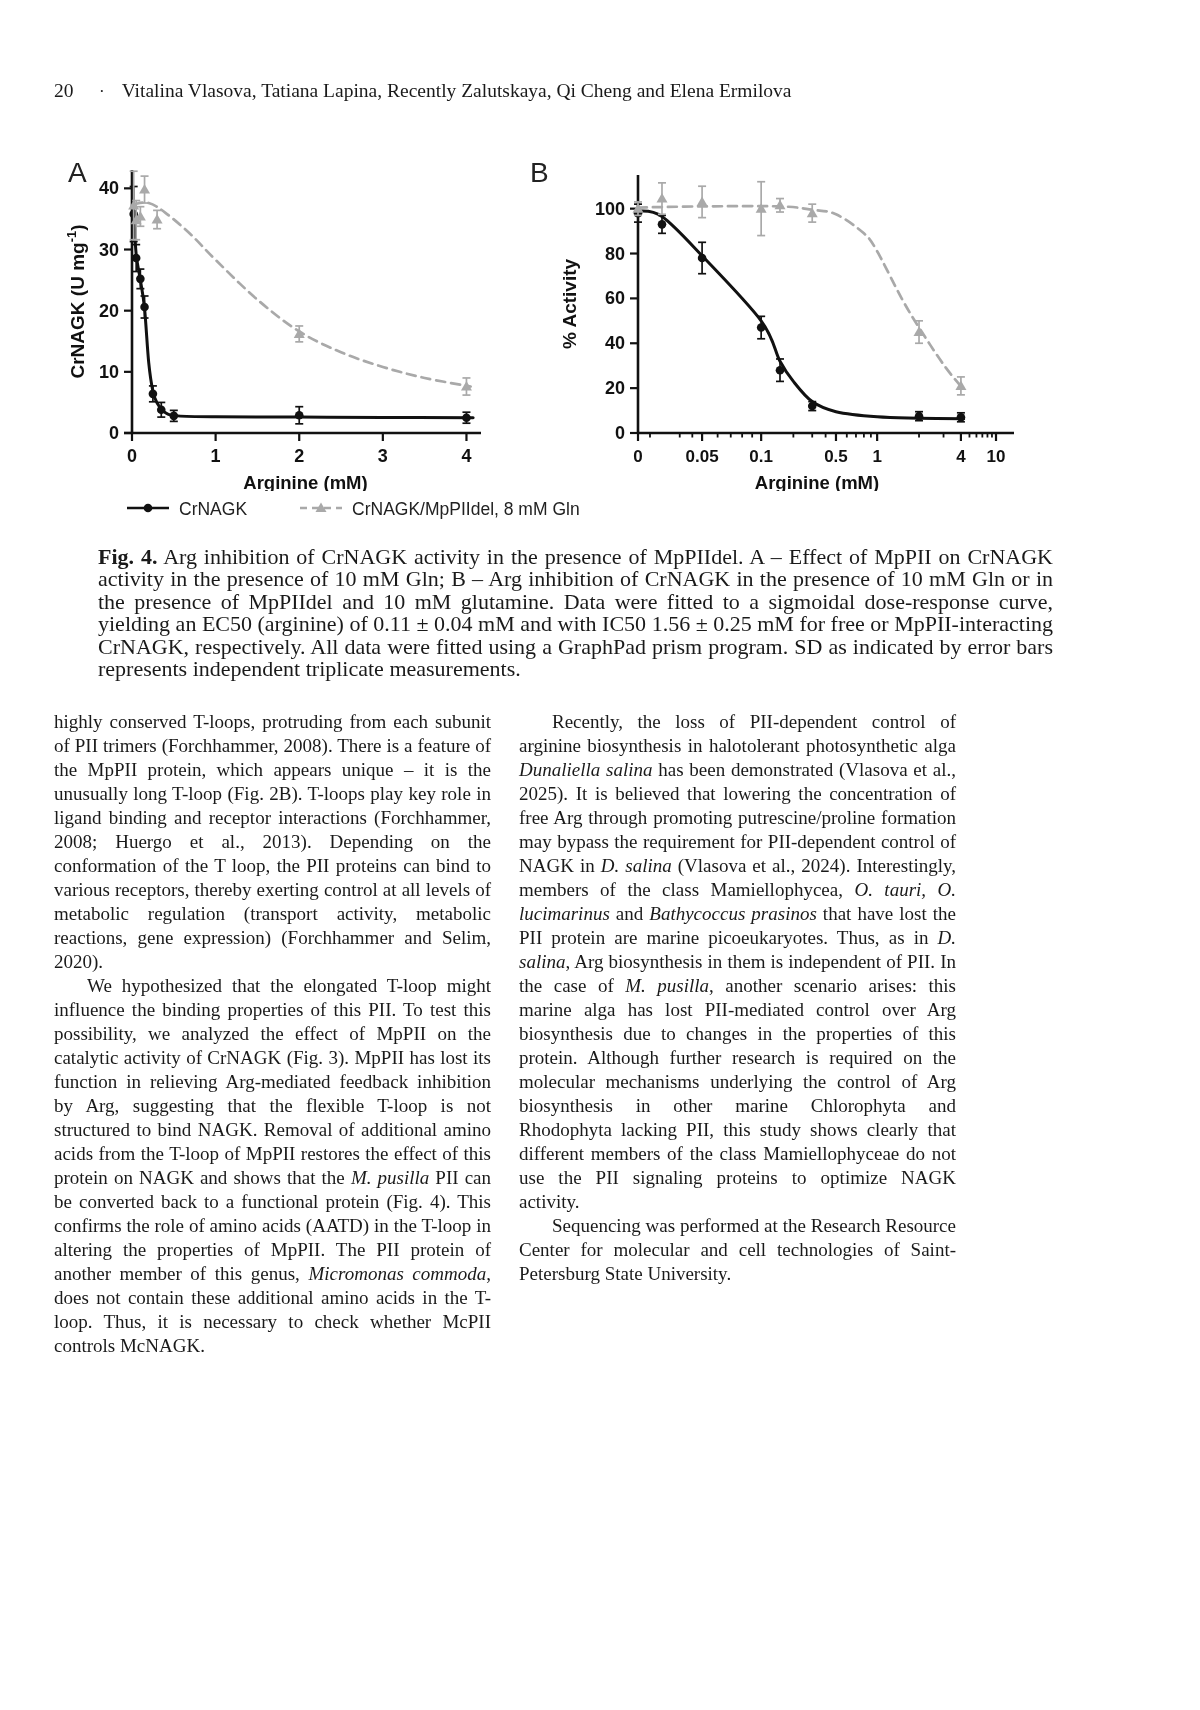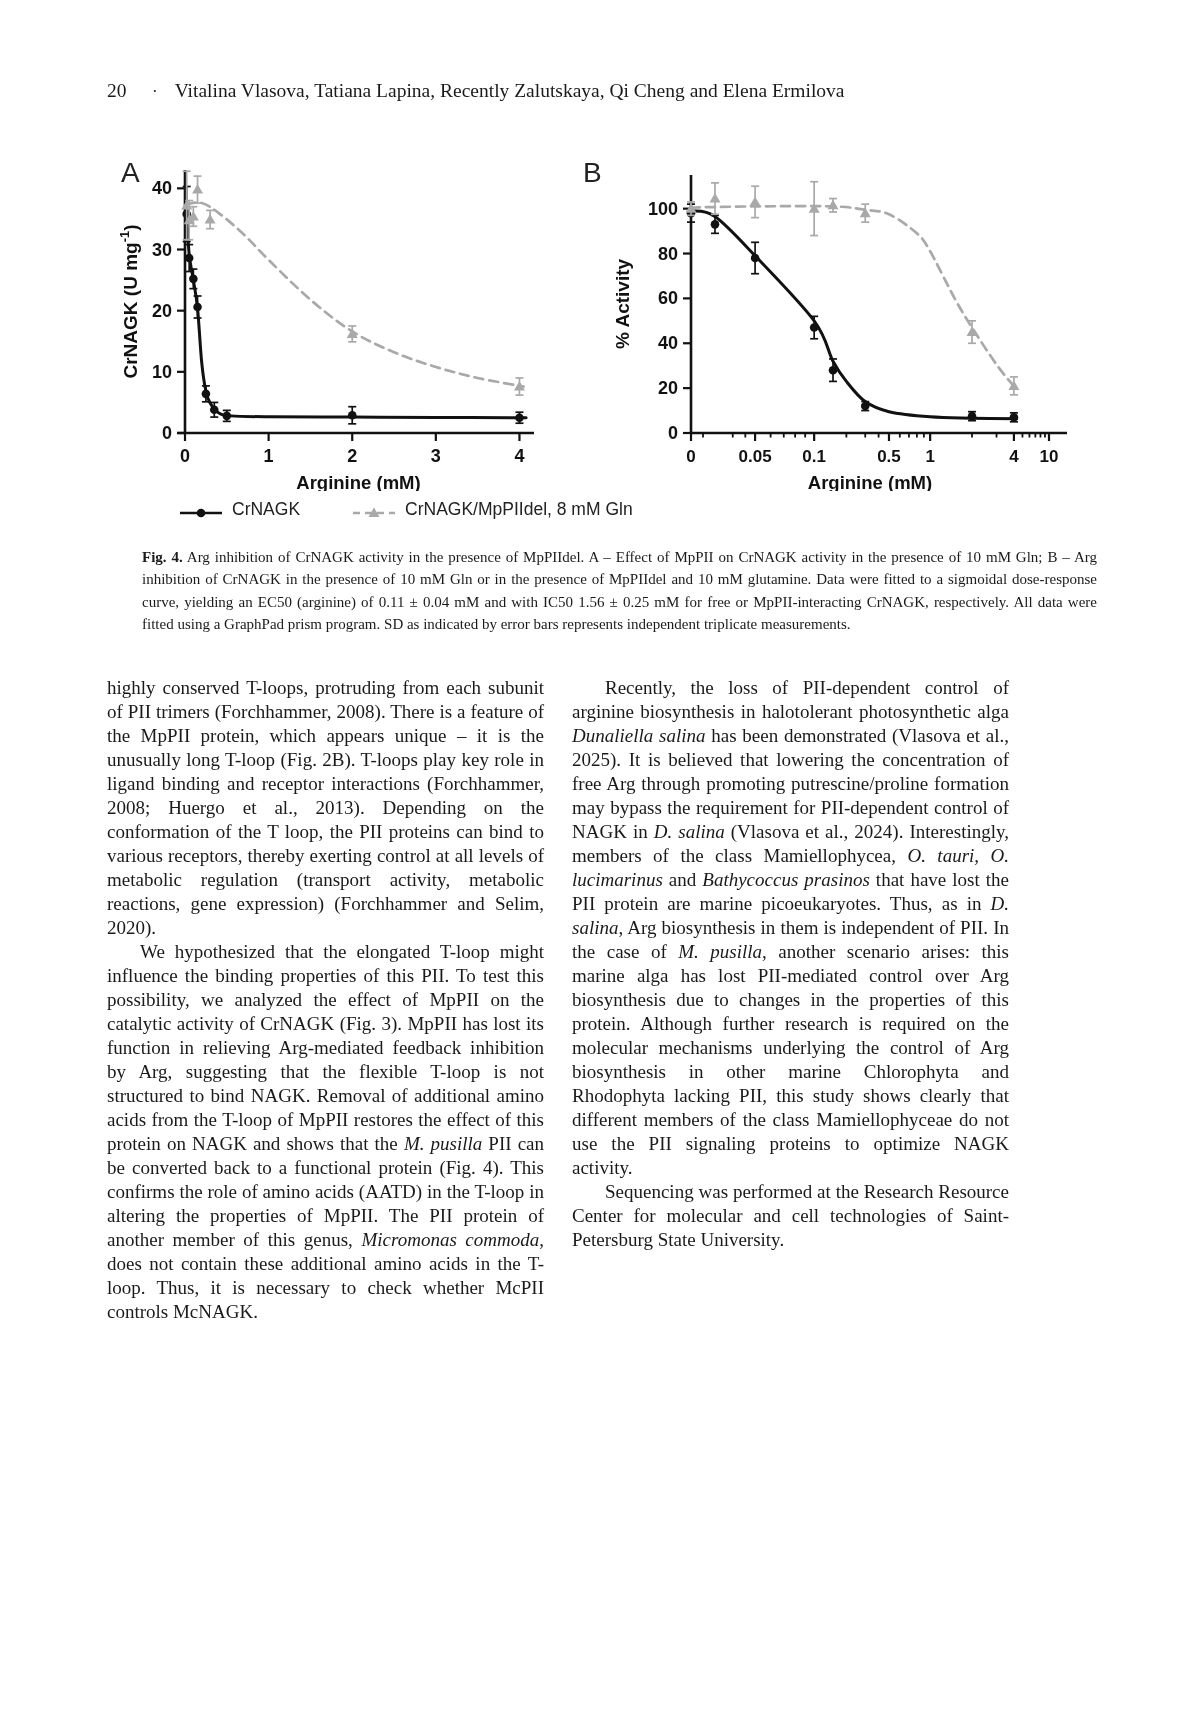--- a/index.html
+++ b/index.html
@@ -1,33 +1,33 @@
 <!DOCTYPE html>
 <html><head>
 <meta charset="utf-8">
 <style>
   html,body{margin:0;padding:0;background:#ffffff;}
   body{width:1200px;height:1710px;overflow:hidden;color:#1a1a1a;
        font-family:"Liberation Serif",serif;}
-  .page{padding:80px 96px 0 107px;box-sizing:border-box;}
+  .page{padding:80px 96px 0 54px;box-sizing:border-box;}
   .hdr{display:flex;align-items:baseline;font-size:19.5px;}
   .hdr .pgnum{min-width:28px;}
   .hdr .sep{margin:0 17px;font-size:17px;}
   .charts-row{display:flex;margin:44px 0 0 10px;}
   .charts-row svg{display:block;}
   svg text{font-family:"Liberation Sans",sans-serif;font-weight:bold;fill:#111;}
   svg text.panel{font-weight:normal;font-size:28px;fill:#222;}
   .legend{display:flex;align-items:center;gap:52px;margin:8px 0 0 72px;
           font-family:"Liberation Sans",sans-serif;font-size:17.5px;color:#222;}
-  .legend-item{display:flex;align-items:flex-end;gap:9px;}
+  .legend-item{display:flex;align-items:flex-start;gap:9px;}
   .legend-marker{display:block;}
   figure{margin:0;}
-  figcaption{margin:26px 18px 0 35px;width:955px;font-size:15px;
+  figcaption{margin:26px 18px 0 44px;width:955px;font-size:22px;
              line-height:22.4px;text-align:justify;}
-  .columns{display:flex;gap:28px;margin-top:40px;}
+  .columns{display:flex;gap:28px;margin-top:30px;}
   .col{width:437px;font-size:19px;line-height:24px;text-align:justify;}
   .col p{margin:0;}
   .col p.indent{text-indent:33px;}
   .col h2{font-size:21px;line-height:26px;margin:18px 0 12px 0;}
 </style>
 </head>
 <body>
 
 <div class="page">
 

